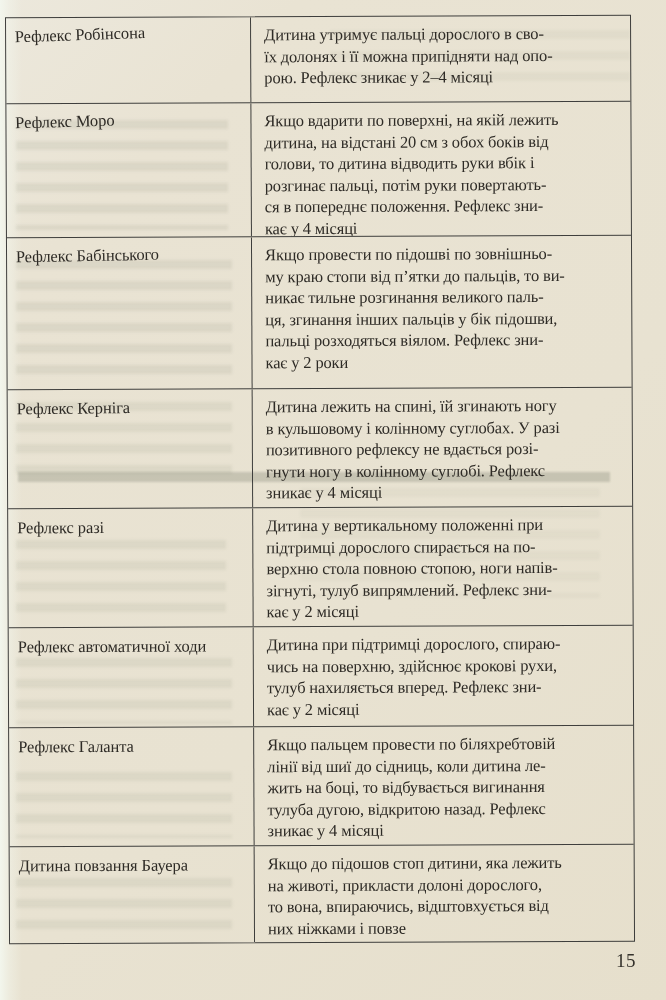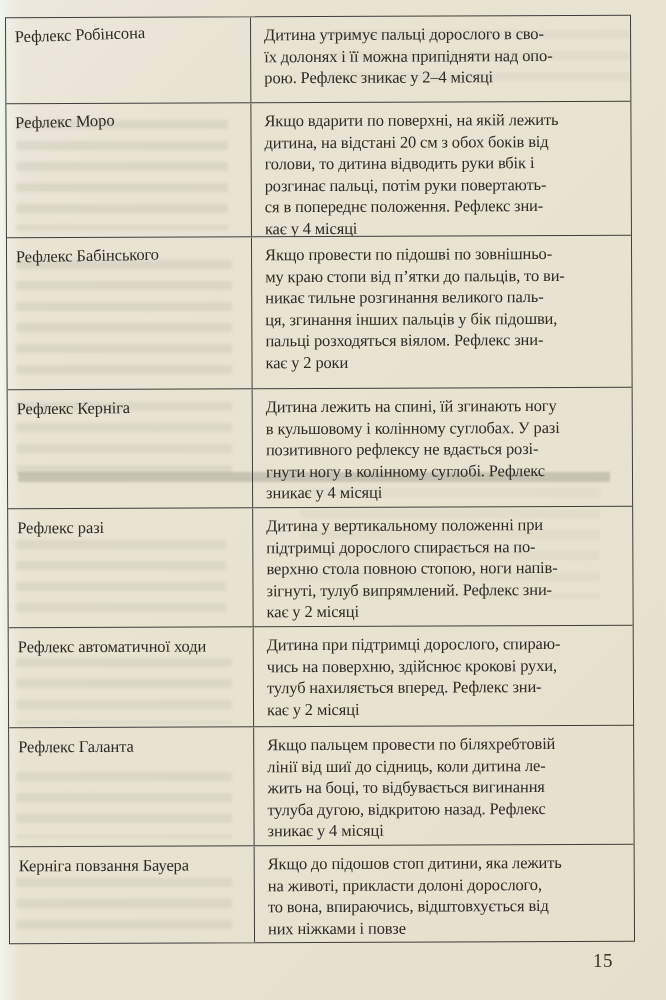--- a/index.html
+++ b/index.html
@@ -85,21 +85,21 @@
     letter-spacing: -0.15px;
     white-space: pre-line;
   }
   
   .t-row:nth-child(1) .cell-name span { display: inline-block; transform: rotate(-1.7deg); transform-origin: 0 100%; }
   .t-row:nth-child(2) .cell-name span { display: inline-block; transform: rotate(-1.3deg); transform-origin: 0 100%; }
   .t-row:nth-child(3) .cell-name span { display: inline-block; transform: rotate(-0.8deg); transform-origin: 0 100%; }
   .t-row:nth-child(4) .cell-name span { display: inline-block; transform: rotate(-0.4deg); transform-origin: 0 100%; }
   .page-number {
     position: absolute;
-    right: 53px;
+    right: 30px;
     top: 950px;
     font-size: 19px;
     letter-spacing: 0.5px;
     color: #35322c;
     z-index: 1;
   }
 </style>
 </head>
 <body>
 
@@ -174,21 +174,21 @@
     <div class="t-row">
       <div class="cell-name"><span>Рефлекс Галанта</span></div>
       <div class="cell-desc">Якщо пальцем провести по біляхребтовій
 лінії від шиї до сідниць, коли дитина ле-
 жить на боці, то відбувається вигинання
 тулуба дугою, відкритою назад. Рефлекс
 зникає у 4 місяці</div>
     </div>
 
     <div class="t-row">
-      <div class="cell-name"><span>Керніга повзання Бауера</span></div>
+      <div class="cell-name"><span>Дитина повзання Бауера</span></div>
       <div class="cell-desc">Якщо до підошов стоп дитини, яка лежить
 на животі, прикласти долоні дорослого,
 то вона, впираючись, відштовхується від
 них ніжками і повзе</div>
     </div>
 
   </div>
 
   <div class="page-number">15</div>
 

